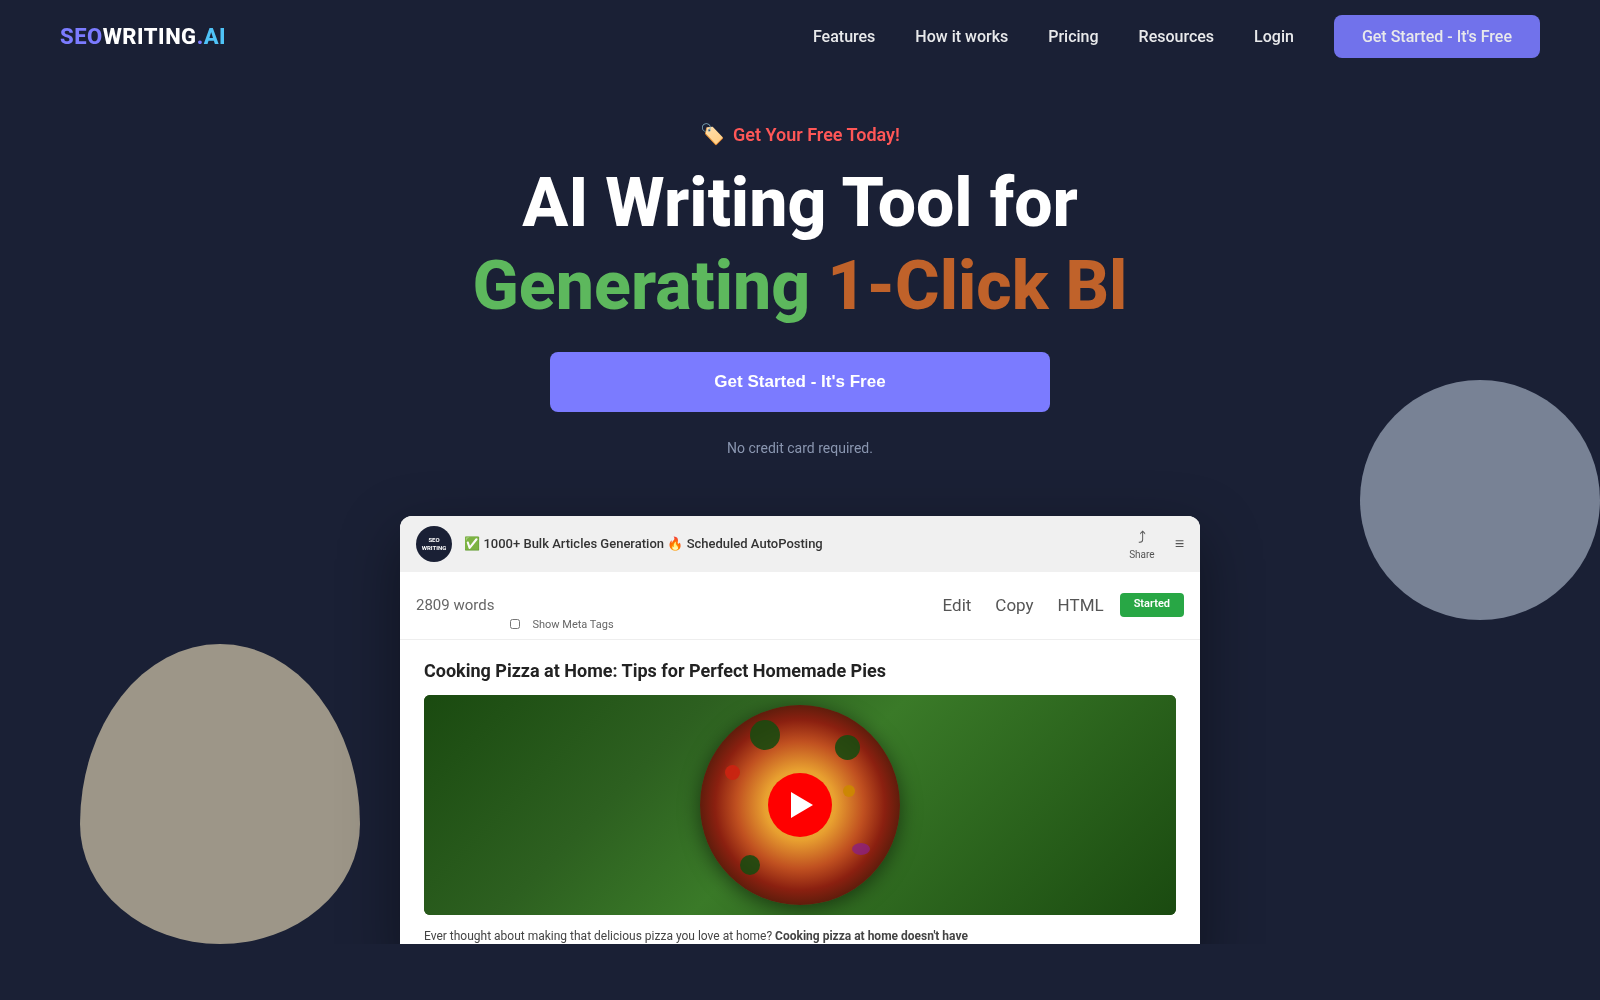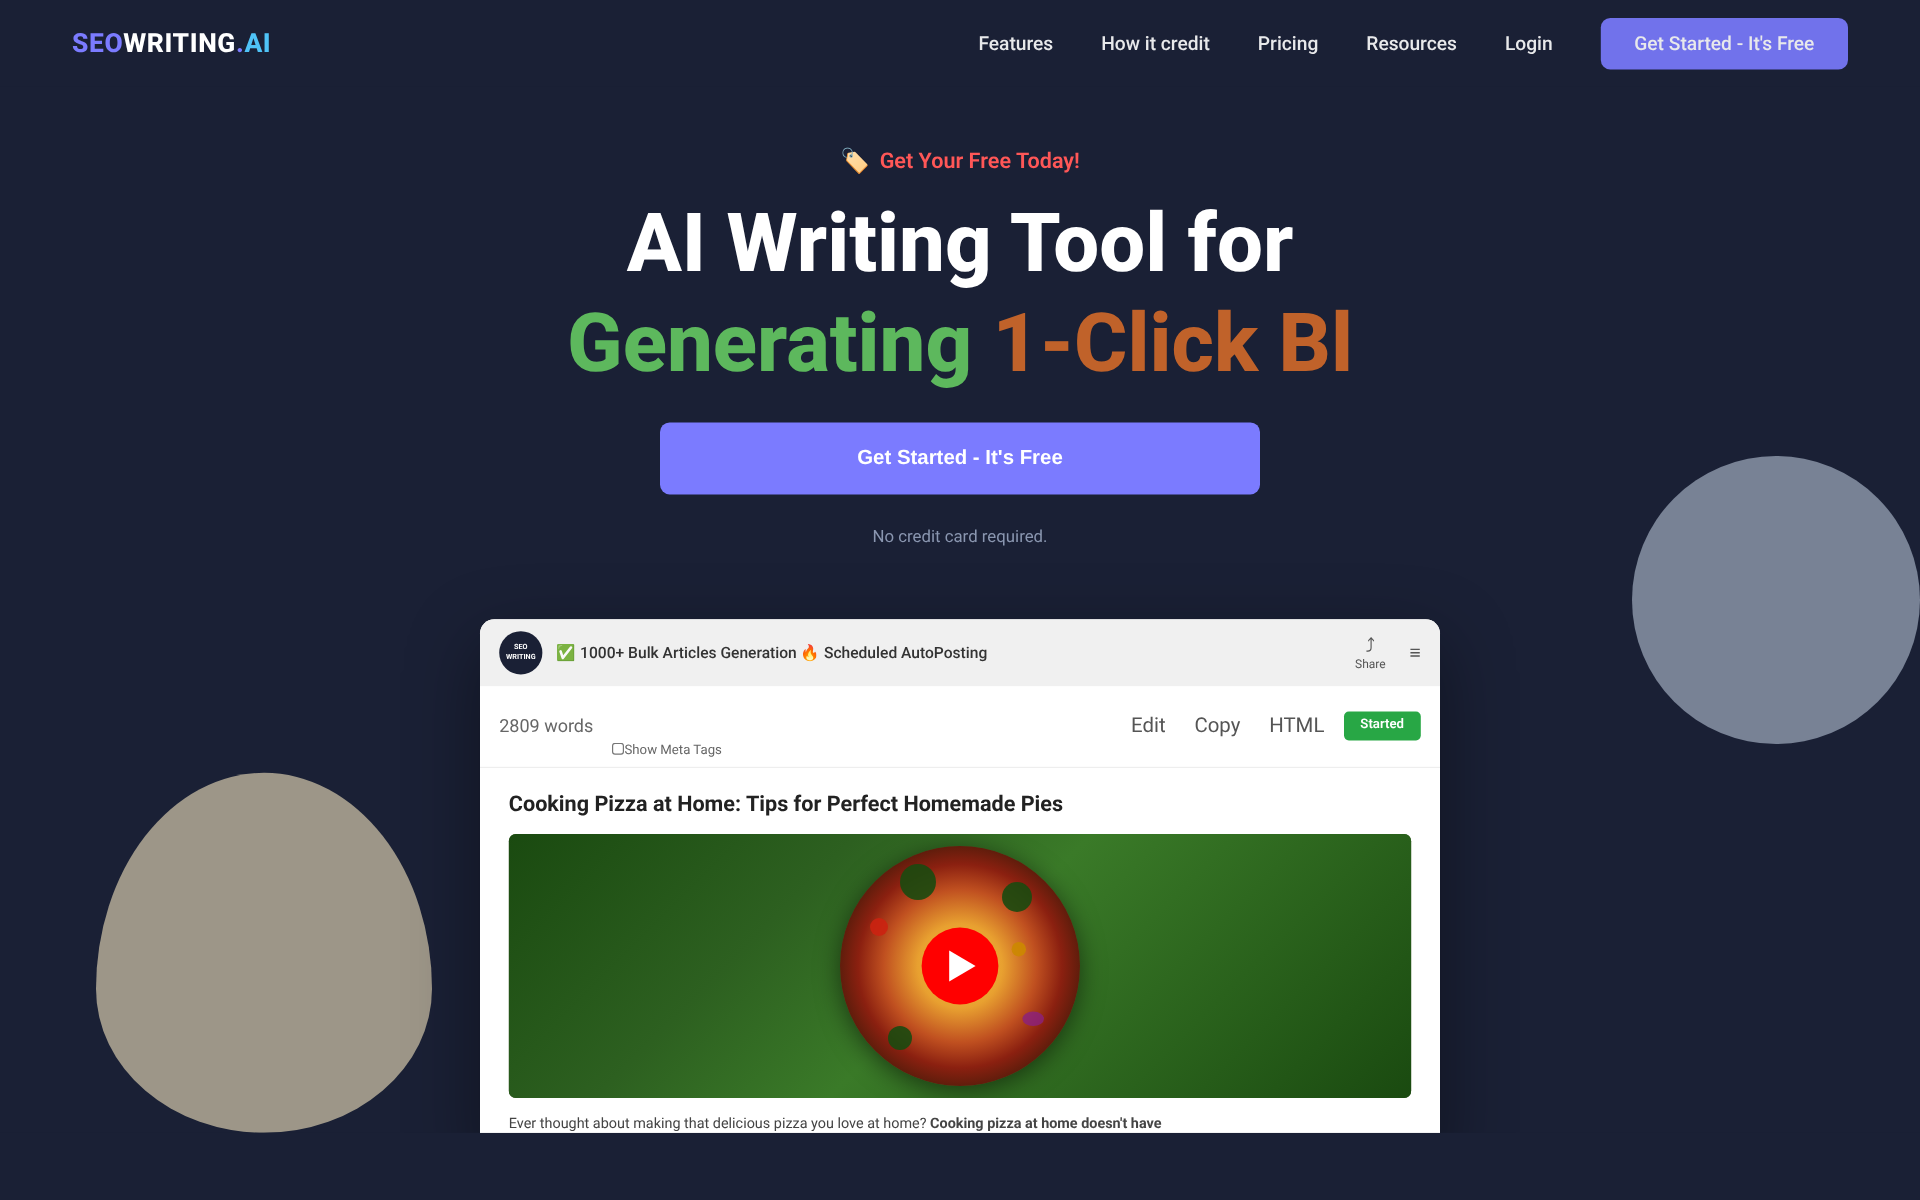--- a/index.html
+++ b/index.html
@@ -278,21 +278,21 @@
     }
 
     .word-count {
       font-size: 15px;
       color: #666;
     }
 
     .meta-tags-check {
       display: flex;
       align-items: center;
-      gap: 0;
+      gap: 12px;
       font-size: 11px;
       color: #666;
       margin-top: 38px;
     }
 
     .action-btns {
       display: flex;
       gap: 8px;
       margin-left: auto;
     }
@@ -388,21 +388,21 @@
   <nav class="navbar">
     <a class="logo" href="#">
       <span class="logo-seo">SEO</span>
         <span class="logo-writing">WRITING</span>
         <span class="logo-dot">.</span>
         <span class="logo-ai">AI</span>
     </a>
 
     <ul class="nav-links">
       <li><a href="#">Features</a></li>
-      <li><a href="#">How it credit</a></li>
+      <li><a href="#">How it works</a></li>
       <li><a href="#">Pricing</a></li>
       <li><a href="#">Resources</a></li>
       <li><a href="#">Login</a></li>
       <li><a href="#" class="nav-cta">Get Started - It's Free</a></li>
     </ul>
   </nav>
 
   <section class="hero">
     <div class="hero-badge">
       <span class="badge-icon">🏷️</span>

